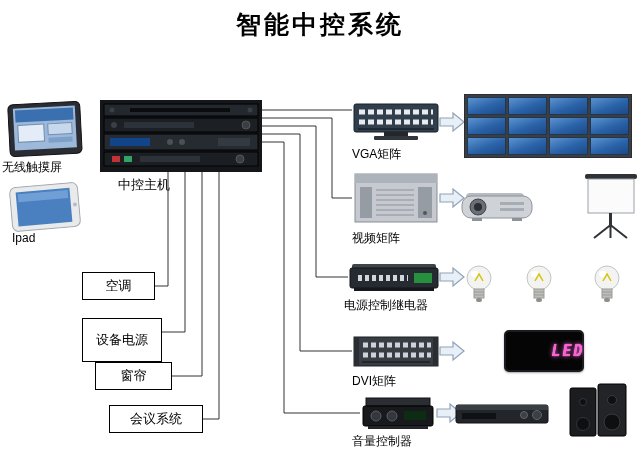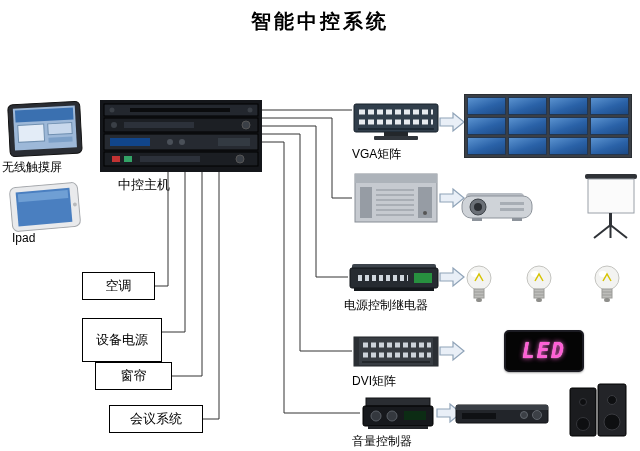--- a/index.html
+++ b/index.html
@@ -1,37 +1,37 @@
 <!DOCTYPE html>
 <html><head>
 <meta charset="utf-8">
 <style>
   * { margin:0; padding:0; box-sizing:border-box; }
   html,body { background:#fff; }
   body { font-family:"Liberation Sans", sans-serif; }
   #canvas { position:relative; width:640px; height:451px; background:#fff; overflow:hidden; }
   .abs { position:absolute; }
   #title { position:absolute; top:8px; left:0; width:100%; text-align:center;
-           font-size:20px; font-weight:bold; letter-spacing:3px; color:#000;
+           font-size:25px; font-weight:bold; letter-spacing:3px; color:#000;
            font-family:"Liberation Sans", sans-serif; }
   .label { position:absolute; font-size:12px; color:#000; text-align:left; line-height:15px; }
   .box { position:absolute; border:1px solid #000; background:#fff; font-size:13px; color:#000;
          display:flex; align-items:center; justify-content:center; }
   #video-wall { left:464px; top:94px; width:168px; height:64px;
                 display:grid; grid-template-columns:repeat(4,1fr); grid-template-rows:repeat(3,1fr);
                 gap:2px; background:#3a3f46; padding:2px; border:1px solid #2a2e33; }
   #video-wall .cell { background:linear-gradient(160deg,#5b93d0 0%, #2a62a8 55%, #1c4a86 100%);
                       border:1px solid #24364e; }
   #led-sign { left:504px; top:330px; width:80px; height:42px; background:#050505;
               border:2px solid #1b1b22; border-radius:5px;
               display:flex; align-items:center; justify-content:center;
               box-shadow:0 1px 2px rgba(0,0,0,.35); }
-  #led-sign span { color:#ff5fd6; font-weight:bold; font-style:italic; font-size:21px; letter-spacing:2px;
+  #led-sign span { color:#ff5fd6; font-weight:bold; font-style:italic; font-size:15px; letter-spacing:2px;
                    text-shadow:0 0 5px rgba(255,95,214,.95), 0 0 1px #fff;
-                   font-family:"DejaVu Sans Mono", monospace; }
+                   font-family:"DejaVu Sans Mono", monospace;padding-left:48px; }
   svg { display:block; }
 </style>
 </head>
 <body>
 
 <div id="canvas">
 
   <div id="title">智能中控系统</div>
 
   <svg class="abs" style="left:0;top:0;" width="640" height="451">
@@ -129,20 +129,21 @@
           <line x1="24" y1="25" x2="62" y2="25"></line>
         <line x1="24" y1="30" x2="62" y2="30"></line>
           <line x1="24" y1="35" x2="62" y2="35"></line>
         <line x1="24" y1="40" x2="62" y2="40"></line>
           <line x1="24" y1="45" x2="62" y2="45"></line>
       </g>
       <rect x="66" y="17" width="14" height="31" fill="#969ca4"></rect>
       <circle cx="73" cy="43" r="2" fill="#555"></circle>
     </svg>
   </div>
+  <div class="label" style="left:352px;top:231px;width:88px;">视频矩阵</div>
 
   <div class="abs" style="left:348px;top:258px;">
     <svg width="92" height="36" viewBox="0 0 92 36">
       <rect x="4" y="6" width="84" height="6" rx="2" fill="#3d444c"></rect>
       <rect x="2" y="10" width="88" height="20" rx="2" fill="#262b31" stroke="#101418"></rect>
       <line x1="10" y1="20" x2="60" y2="20" stroke="#cfd6dd" stroke-width="6" stroke-dasharray="4 3"></line>
       <rect x="66" y="15" width="18" height="10" fill="#27903f"></rect>
       <rect x="6" y="30" width="80" height="3" fill="#14181c"></rect>
     </svg>
   </div>

